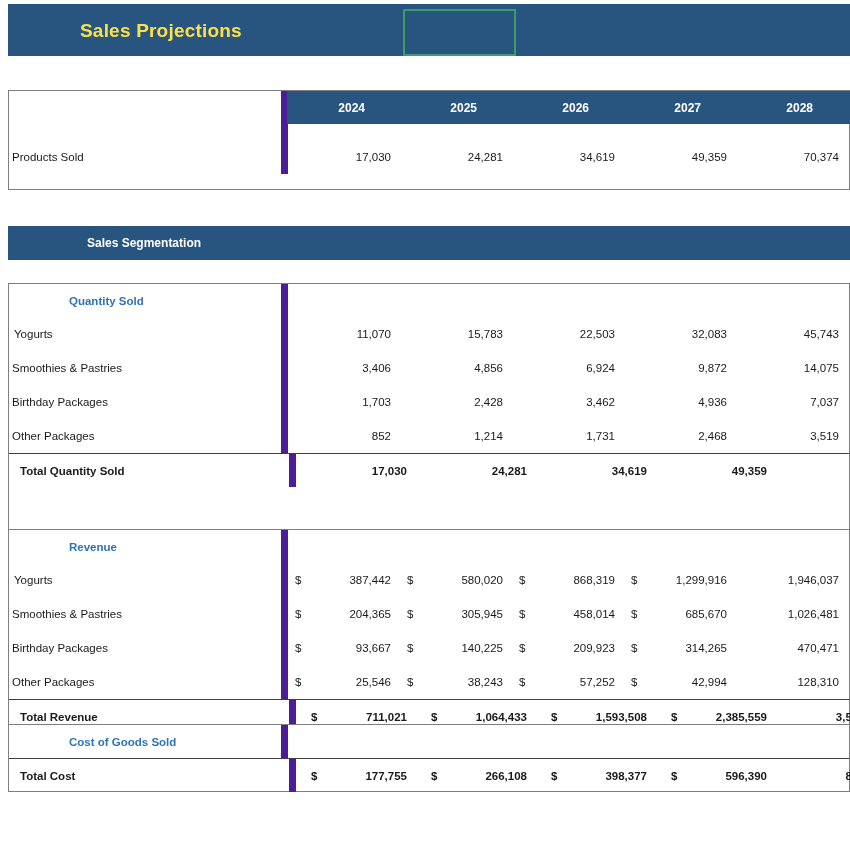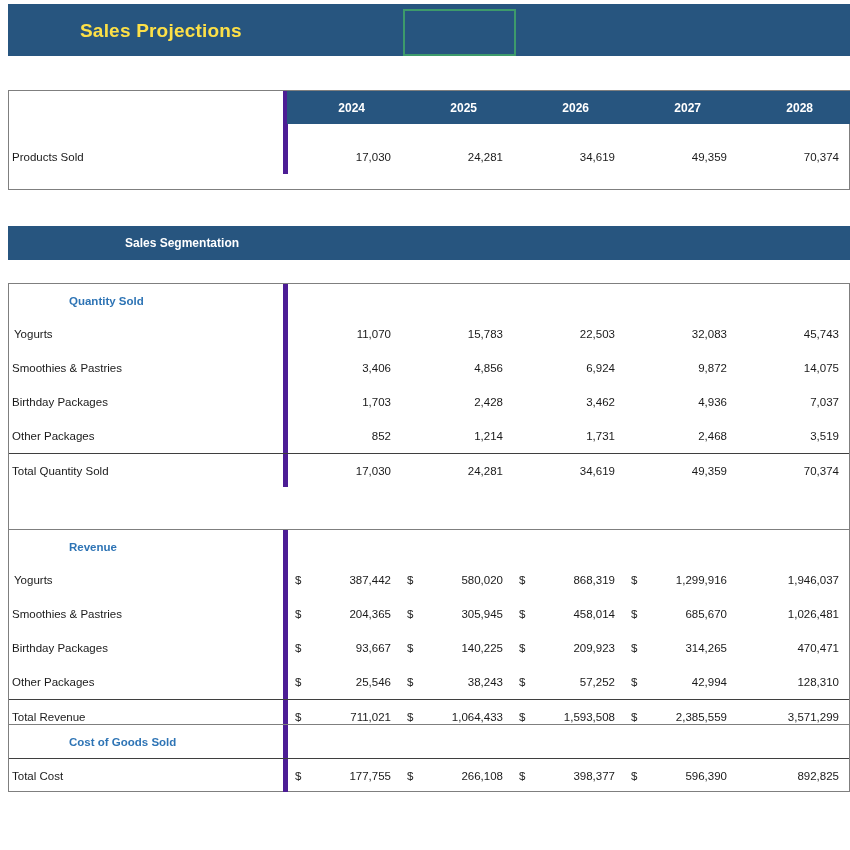--- a/index.html
+++ b/index.html
@@ -71,21 +71,21 @@
     height: 34px;
     box-sizing: border-box;
   }
   .row.blank-row { height: 49px; }
   .row.sec-row { height: 33px; }
 
   .cell-label {
     width: 279px;
     flex: 0 0 279px;
     box-sizing: border-box;
-    border-right: 5px solid #4c1d95;
+    border-right: 7px solid #4c1d95;
     display: flex;
     align-items: center;
     padding-left: 3px;
     white-space: nowrap;
     overflow: hidden;
   }
 
   .cell-val {
     width: 112px;
     flex: 0 0 112px;
@@ -98,21 +98,21 @@
   }
   .cell-val.money {
     justify-content: space-between;
     padding-left: 7px;
   }
   .cell-val .cur { margin-right: 4px; }
   .cell-val .num { flex: 1; text-align: right; }
 
   .row.total { font-weight: bold; border-top: 1px solid #3f3f3f; }
   .row.total .cell-label,
-  .row.total .cell-val { font-weight: normal; }
+  .row.total .cell-val { font-weight: bold; margin-left: 8px; }
 
   .indent1 { padding-left: 5px; }
 
   .sec-title {
     color: #2E74B5;
     font-weight: bold;
     font-size: 11.5px;
     padding-left: 57px;
   }
 
@@ -143,21 +143,21 @@
   .seg-band {
     position: absolute;
     left: 8px;
     width: 842px;
     height: 34px;
     background: #27557F;
     display: flex;
     align-items: center;
   }
   .seg-band .seg-label {
-    padding-left: 117px;
+    padding-left: 79px;
     color: #ffffff;
     font-weight: bold;
     font-size: 12px;
   }
 </style>
 </head>
 <body>
 
 <div class="sheet">
 

